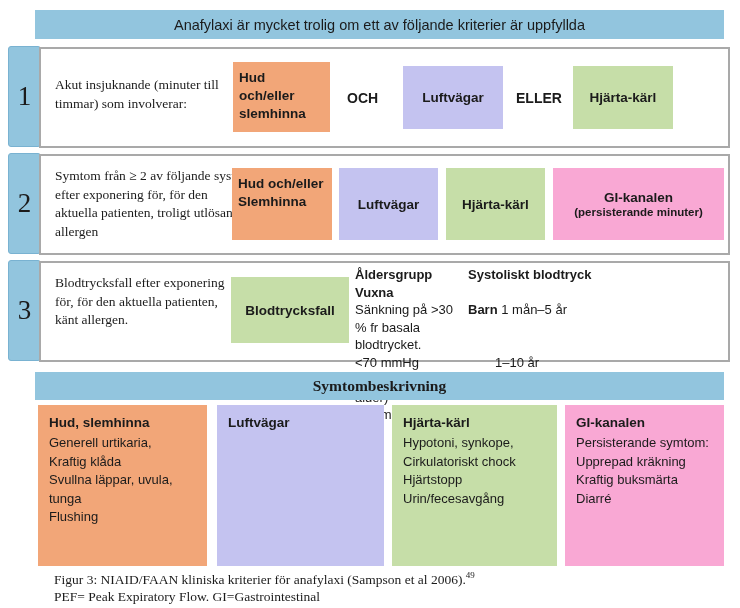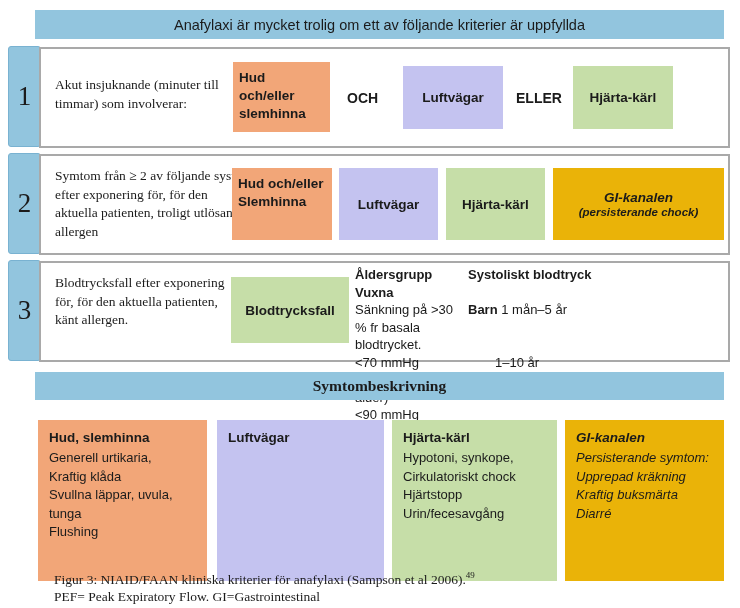--- a/index.html
+++ b/index.html
@@ -29,21 +29,21 @@
   .crit-text{position:absolute;font-size:13.5px;line-height:1.38;font-family:Liberation Serif, serif;}
   .c1-text{left:14px;top:27px;width:188px;}
   .c2-text{left:14px;top:11px;width:198px;}
   .c3-text{left:14px;top:11px;width:182px;}
   .tag-box{position:absolute;box-sizing:border-box;font-weight:bold;font-size:13.5px;}
   .tag-left{padding:7px 6px;line-height:1.32;}
   .tag-center{display:flex;align-items:center;justify-content:center;text-align:center;}
   .orange{background:#F2A678;}
   .purple{background:#C4C3F0;}
   .green{background:#C6DEA8;}
-  .giblue{background:#eab308;font-style:italic;}
+  .giblue{background:#f9a8d4;}
   .connector{
     position:absolute;top:0;height:100%;display:flex;align-items:center;
     font-weight:bold;font-size:14px;text-align:center;
   }
   
   .c1-skin{left:192px;top:13px;width:97px;height:70px;}
   .c1-och{left:306px;}
   .c1-airway{left:362px;top:17px;width:100px;height:63px;}
   .c1-eller{left:475px;}
   .c1-cardio{left:532px;top:17px;width:100px;height:63px;}
@@ -65,21 +65,21 @@
   .bp-bold{font-weight:bold;}
   .bp-indent{padding-left:27px;}
   .bp-u{text-decoration:underline;}
   
   .symptom-bar{
     position:absolute;left:35px;top:372px;width:689px;height:28px;
     background:#92C5DE;display:flex;align-items:center;justify-content:center;
     font-family:"Liberation Serif",serif;font-weight:bold;font-size:15.5px;
   }
   .sym-col{
-    position:absolute;top:420px;height:161px;box-sizing:border-box;
+    position:absolute;top:405px;height:161px;box-sizing:border-box;
     padding:8px 11px;font-size:13px;line-height:1.42;
   }
   .sym-col-1{left:38px;width:169px;}
   .sym-col-2{left:217px;width:167px;}
   .sym-col-3{left:392px;width:165px;}
   .sym-col-4{left:565px;width:159px;}
   .sym-title{font-weight:bold;font-size:13.5px;margin-bottom:2px;}
   .sym-body{white-space:pre-line;}
   
   .caption{
@@ -111,21 +111,21 @@
 
   <div class="criterion-row row-2">
     <div class="num-box">2</div>
     <div class="row-box">
       <div class="crit-text c2-text">Symtom från ≥ 2 av följande system efter exponering för, för den aktuella patienten, troligt utlösande allergen</div>
       <div class="tag-box tag-left orange c2-skin">Hud och/eller Slemhinna</div>
       <div class="tag-box tag-center purple c2-airway">Luftvägar</div>
       <div class="tag-box tag-center green c2-cardio">Hjärta-kärl</div>
       <div class="tag-box giblue c2-gi">
         <div class="gi-title">GI-kanalen</div>
-        <div class="gi-sub">(persisterande chock)</div>
+        <div class="gi-sub">(persisterande minuter)</div>
       </div>
     </div>
   </div>
 
   <div class="criterion-row row-3">
     <div class="num-box">3</div>
     <div class="row-box">
       <div class="crit-text c3-text">Blodtrycksfall efter exponering för, för den aktuella patienten, känt allergen.</div>
       <div class="tag-box tag-center green c3-bp">Blodtrycksfall</div>
       <div class="bp-table">

